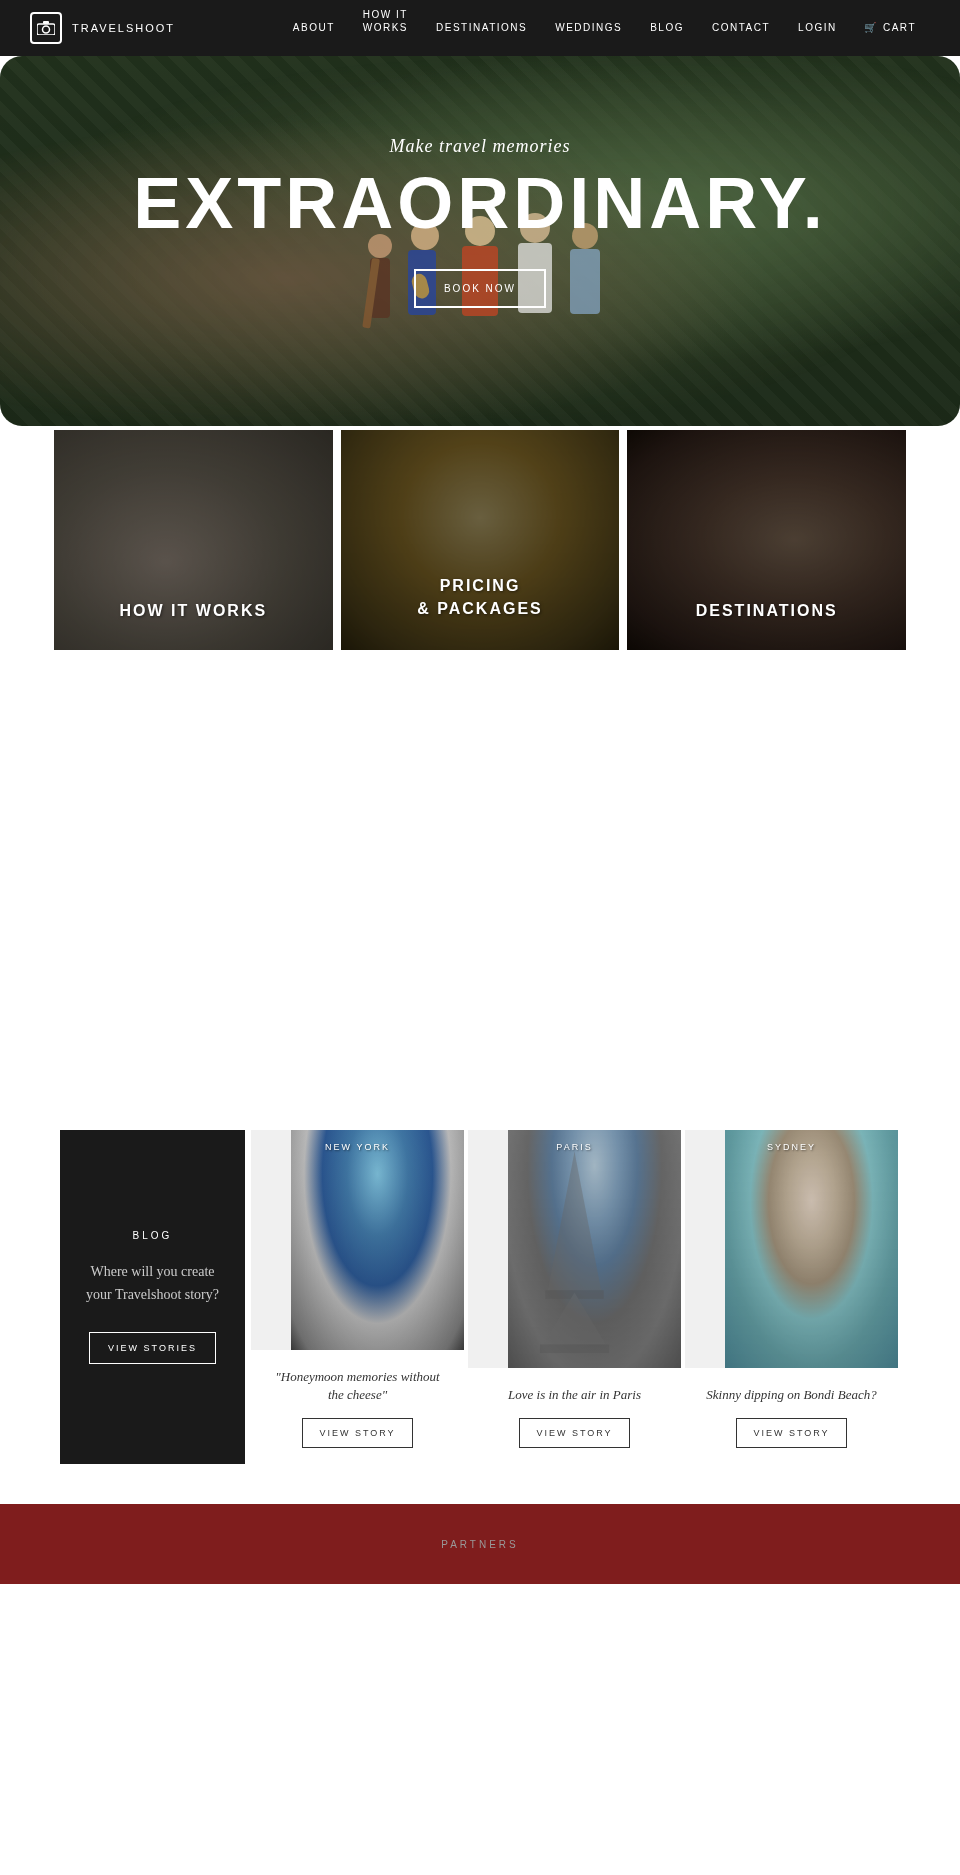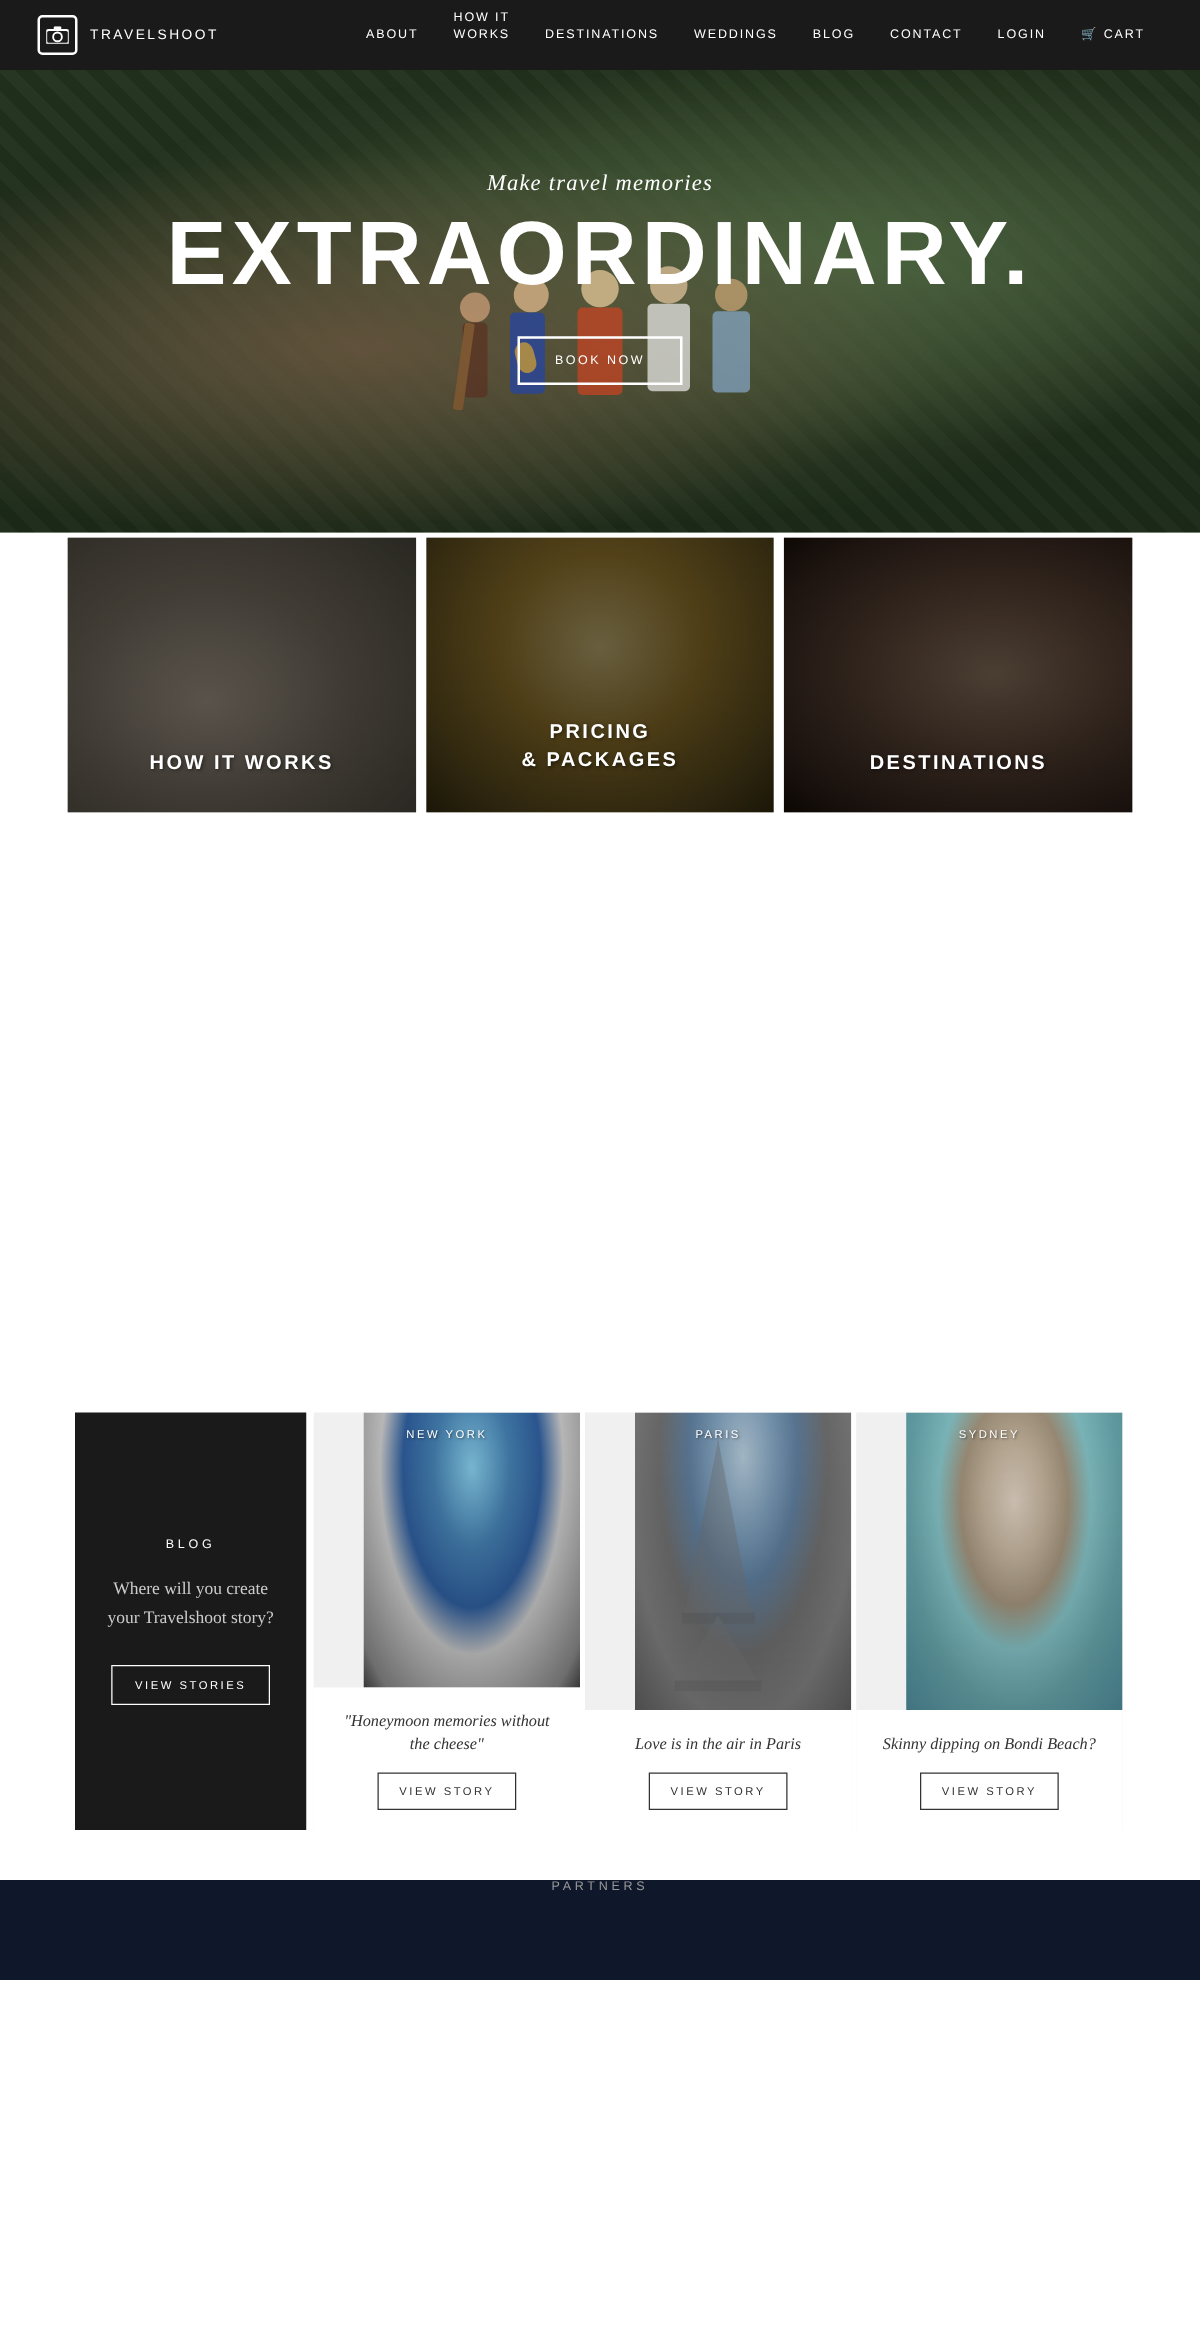--- a/index.html
+++ b/index.html
@@ -60,20 +60,21 @@
 
     
     .hero {
       position: relative;
       height: 370px;
       background: linear-gradient(rgba(0,0,0,0.3), rgba(0,0,0,0.4)),
         
         repeating-linear-gradient(45deg, #4a6741 0px, #4a6741 10px, #3d5a34 10px, #3d5a34 20px);
       background-size: cover;
       overflow: hidden;
+      border-radius: 22px;
     }
     .hero-bg {
       position: absolute;
       inset: 0;
       background: 
         radial-gradient(ellipse at 30% 60%, #8b7355 0%, transparent 50%),
         radial-gradient(ellipse at 70% 40%, #6b8c5a 0%, transparent 50%),
         radial-gradient(ellipse at 50% 50%, #5a6e45 0%, transparent 70%);
       opacity: 0.9;
     }
@@ -325,22 +326,23 @@
       letter-spacing: 2px;
       text-transform: uppercase;
       padding: 9px 16px;
       cursor: pointer;
       display: inline-block;
     }
 
     
     .bottom-area {
       height: 80px;
-      background: #0f172a;
-      display: flex;
+      background: #7f1d1d;
+      display: flex;
+      align-items: center;
       justify-content: center;
     }
     .bottom-text {
       font-family: Arial, sans-serif;
       font-size: 10px;
       letter-spacing: 3px;
       text-transform: uppercase;
       color: #999;
     }
 

